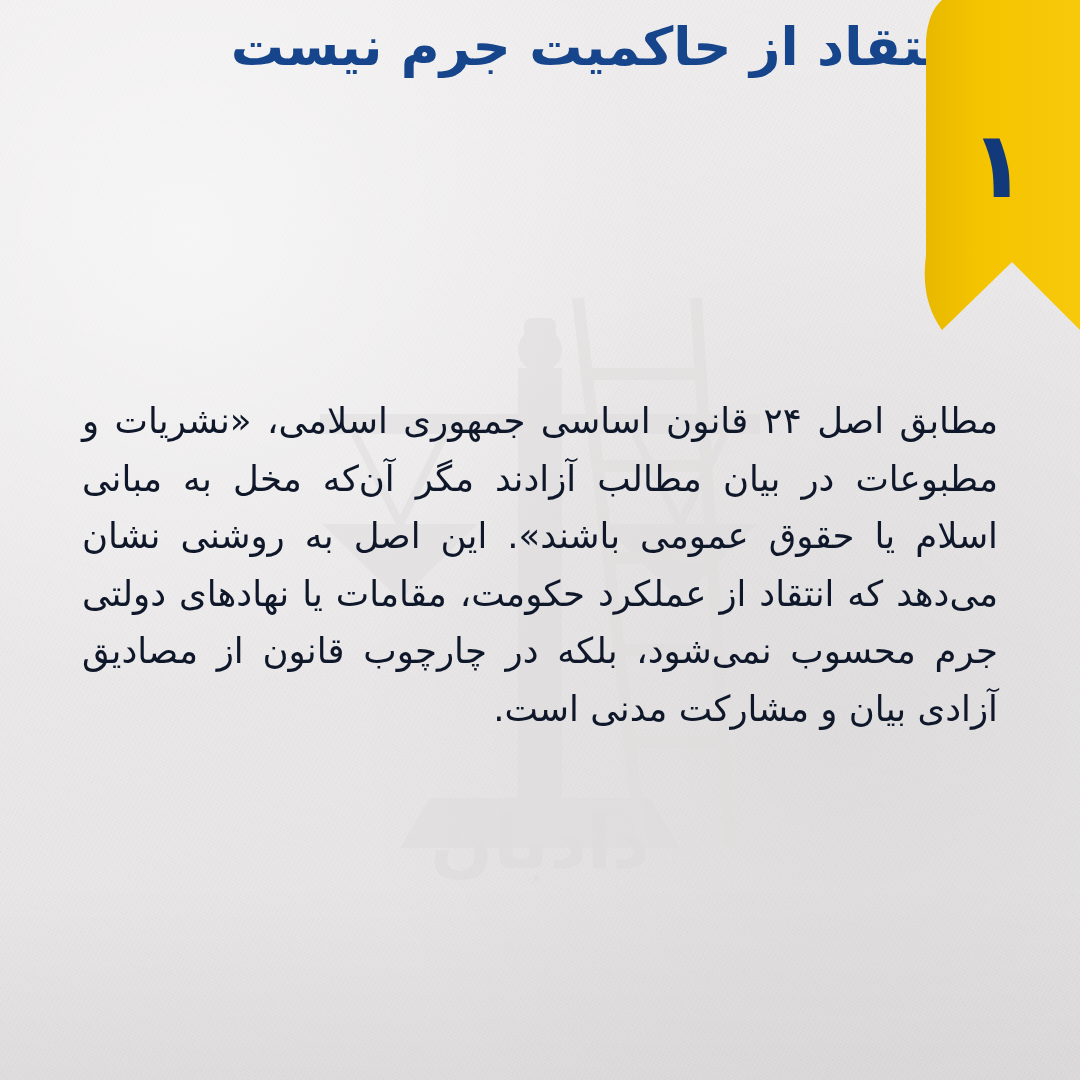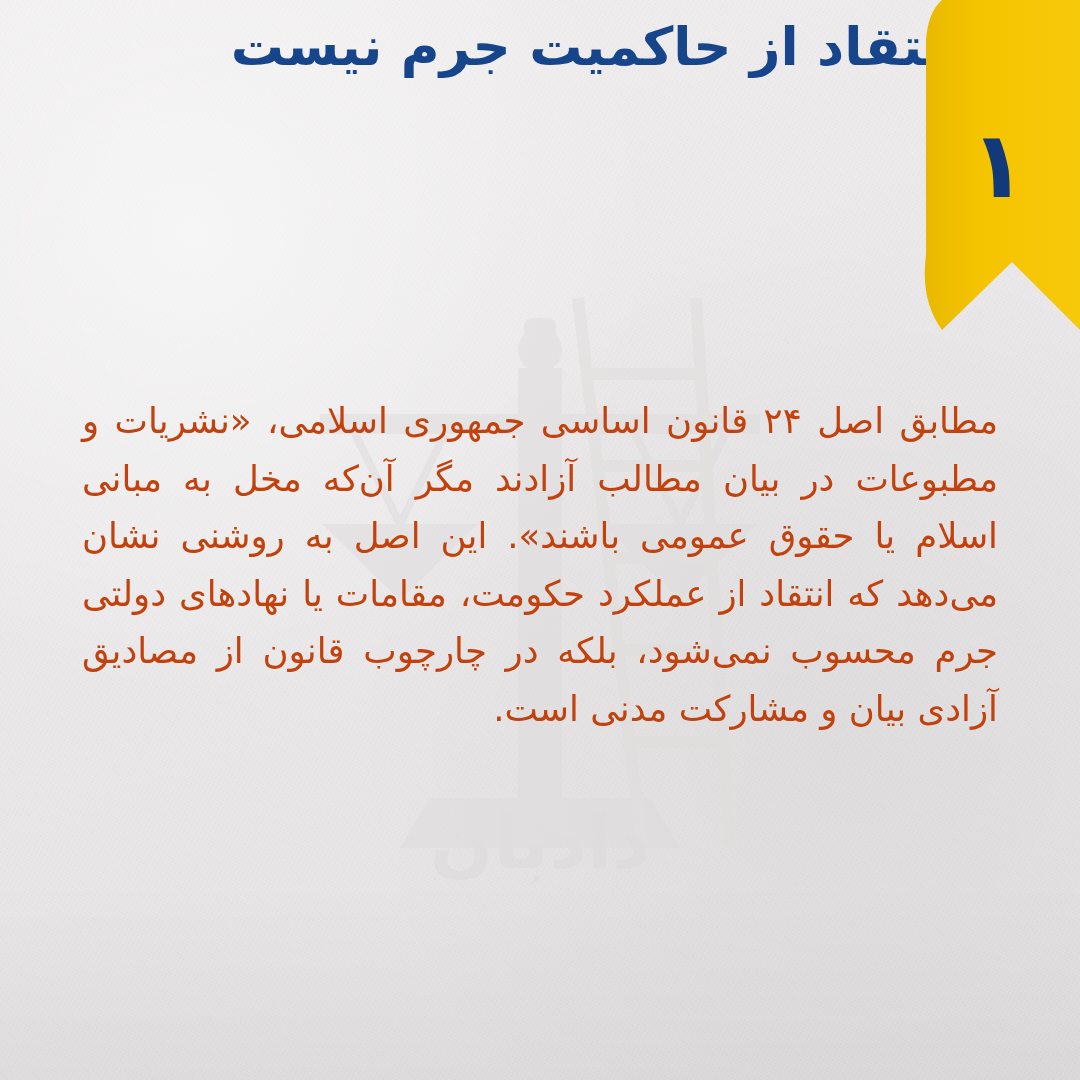--- a/index.html
+++ b/index.html
@@ -87,21 +87,21 @@
   .body-copy {
     position: absolute;
     top: 392px;
     right: 82px;
     left: 82px;
     text-align: justify;
     text-align-last: right;
     direction: rtl;
     font-size: 35.5px;
     line-height: 1.62;
-    color: #c2410c;
+    color: #0f172a;
     font-weight: 500;
   }
 
   
   .bottom-fade {
     position: absolute;
     left: 0; right: 0; bottom: 0;
     height: 200px;
     background: linear-gradient(to top, rgba(0,0,0,0.035), rgba(0,0,0,0));
     pointer-events: none;

